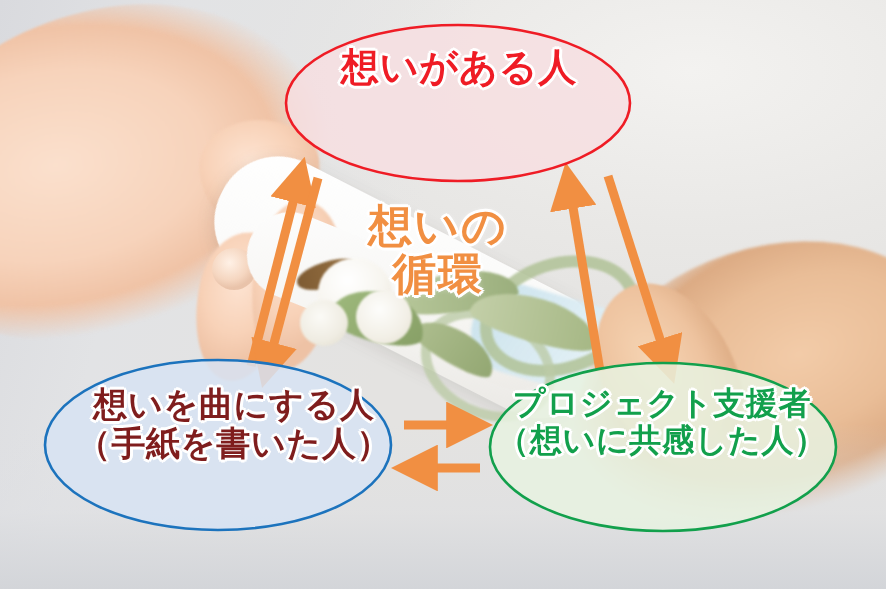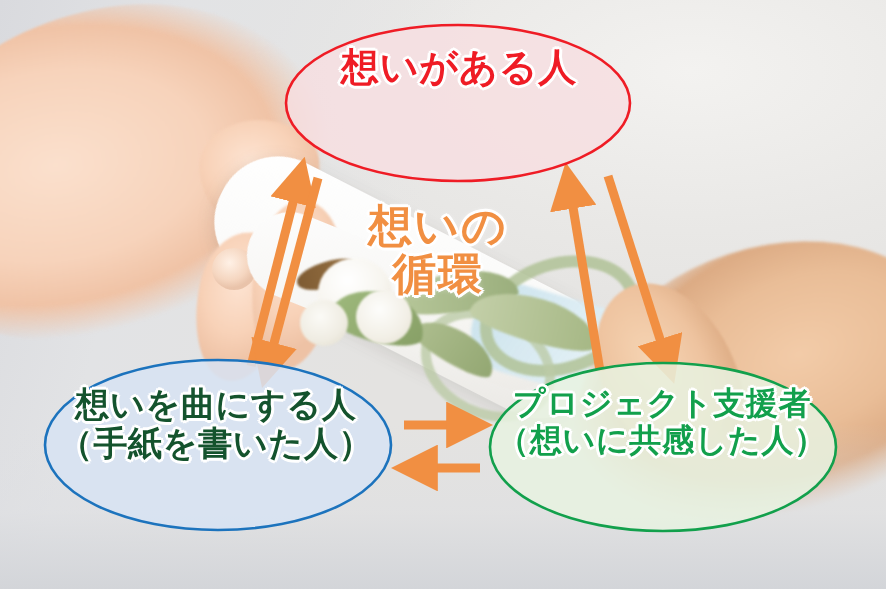--- a/index.html
+++ b/index.html
@@ -190,23 +190,23 @@
 
   #label-origin {
     left: 287px; top: 45px; width: 344px;
     font-size: 38px;
     color: #ef1c25;
     text-shadow:
       -2px -2px 0 #fff, 2px -2px 0 #fff, -2px 2px 0 #fff, 2px 2px 0 #fff,
       -3px 0 0 #fff, 3px 0 0 #fff, 0 -3px 0 #fff, 0 3px 0 #fff;
   }
   #label-artist {
-    left: 46px; top: 385px; width: 340px;
+    left: 64px; top: 385px; width: 340px;
     font-size: 34px;
-    color: #14532d;
+    color: #7f1d1d;
     text-shadow:
       -2px -2px 0 #fff, 2px -2px 0 #fff, -2px 2px 0 #fff, 2px 2px 0 #fff,
       -3px 0 0 #fff, 3px 0 0 #fff, 0 -3px 0 #fff, 0 3px 0 #fff;
   }
   #label-supporter {
     left: 492px; top: 385px; width: 340px;
     font-size: 32px;
     color: #12a04c;
     text-shadow:
       -2px -2px 0 #fff, 2px -2px 0 #fff, -2px 2px 0 #fff, 2px 2px 0 #fff,

